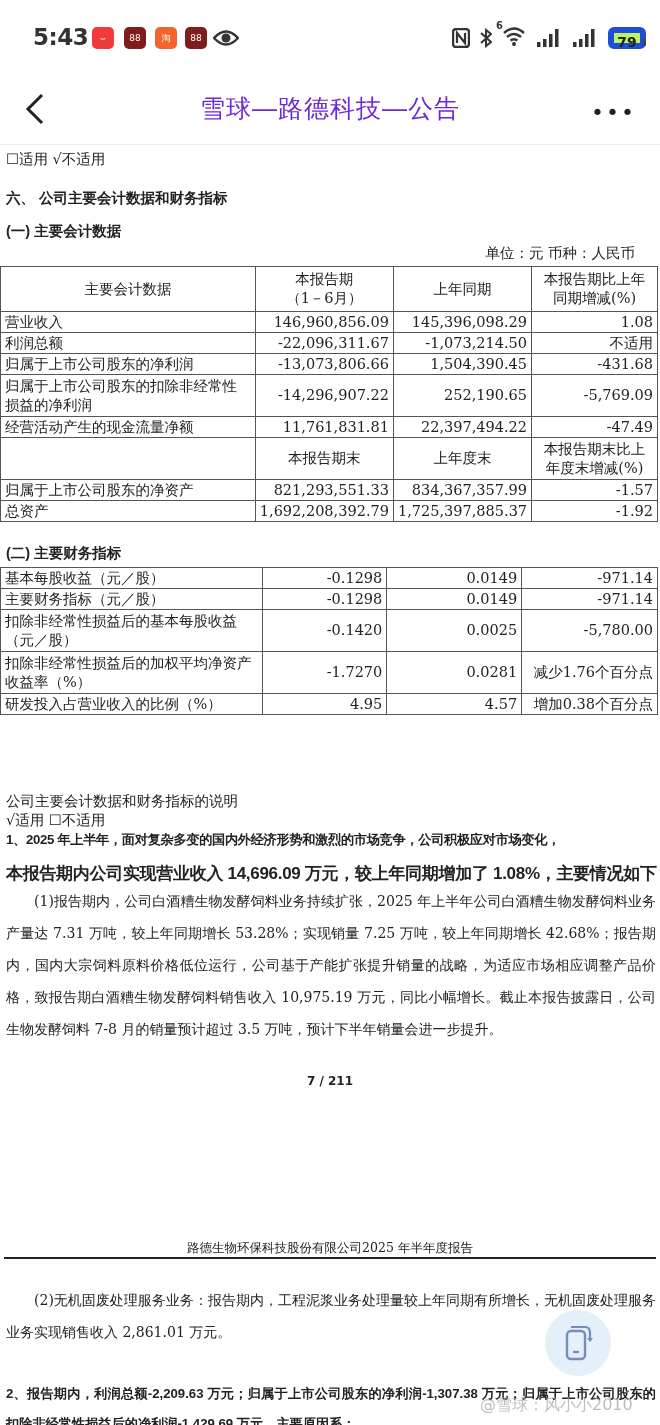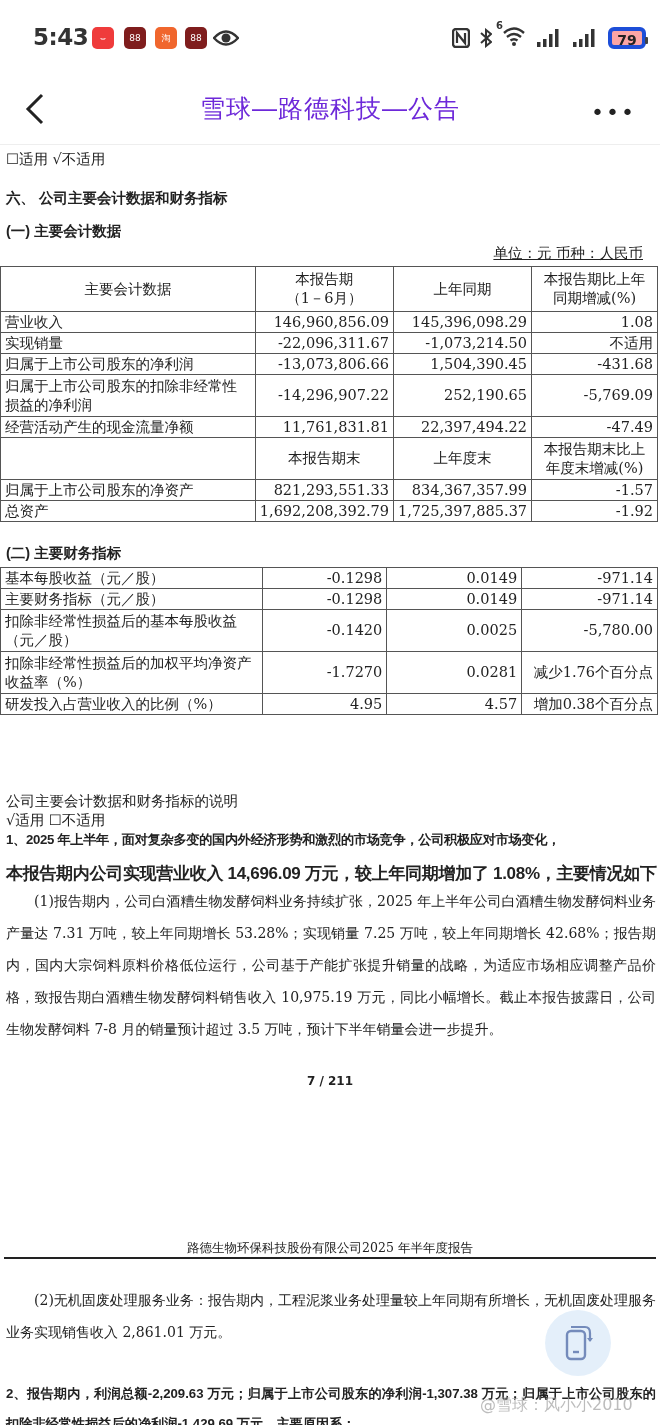--- a/index.html
+++ b/index.html
@@ -5,21 +5,21 @@
   * { box-sizing: border-box; margin: 0; padding: 0; }
   html, body { width: 660px; height: 1425px; overflow: hidden; background: #fff; }
   body { font-family: "DejaVu Serif", "Liberation Serif", serif; color: #222; position: relative; }
 
   
   .statusbar { position: absolute; top: 0; left: 0; width: 660px; height: 78px; }
   .time { position: absolute; left: 33px; top: 24px; font-family: "DejaVu Sans", sans-serif; font-weight: bold; font-size: 23px; color: #333; letter-spacing: -0.5px; }
   .appicon { position: absolute; top: 27px; width: 22px; height: 22px; border-radius: 5px; background: #7f1d1d; color: #fff; font-size: 9px; line-height: 22px; text-align: center; font-family: "DejaVu Sans", sans-serif; }
   .eye { position: absolute; left: 213px; top: 27px; }
   .sicons { position: absolute; right: 14px; top: 26px; height: 24px; display: flex; align-items: center; gap: 10px; font-family: "DejaVu Sans", sans-serif; color: #333; }
-  .battery { width: 38px; height: 22px; border: 4px solid #1d4ed8; border-radius: 6px; background: #fca5a5; font-weight: bold; font-size: 14px; text-align: center; line-height: 18px; color: #222; position: relative; }
+  .battery { width: 38px; height: 22px; border: 6px solid #1d4ed8; border-radius: 6px; background: #bef264; font-weight: bold; font-size: 14px; text-align: center; line-height: 18px; color: #222; position: relative; }
   .battery::after { content: ""; position: absolute; right: -6px; top: 6px; width: 3px; height: 7px; background: #444; border-radius: 1px; }
 
   
   .navbar { position: absolute; top: 80px; left: 0; width: 660px; height: 58px; }
   .back { position: absolute; left: 22px; top: 12px; width: 30px; height: 34px; }
   .navtitle { position: absolute; left: 0; right: 0; top: 12px; text-align: center; font-family: Liberation Sans, sans-serif; font-size: 25px; color: #6d28d9; letter-spacing: 1px; }
   .more { position: absolute; right: 24px; top: 20px; font-size: 22px; font-family: "DejaVu Sans", sans-serif; letter-spacing: 2px; color: #222; }
   .navline { position: absolute; top: 144px; left: 0; width: 660px; height: 1px; background: #eee; }
 
   
@@ -91,21 +91,21 @@
       <path d="M20 3 L6 17 L20 31" fill="none" stroke="#222" stroke-width="3"></path>
     </svg>
   <div class="navtitle">雪球—路德科技—公告</div>
   <div class="more">•••</div>
 </div>
 <div class="navline"></div>
 
 <div class="t" style="left:6px;top:150px;">☐适用  √不适用</div>
 <div class="t bold" style="left:6px;top:189px;font-size:14.5px;">六、  公司主要会计数据和财务指标</div>
 <div class="t bold" style="left:6px;top:222px;font-size:14.5px;">(一) 主要会计数据</div>
-<div class="t" style="right:17px;top:244px;text-decoration:underline;">单位：元   币种：人民币</div>
+<div class="t" style="right:25px;top:244px;">单位：元   币种：人民币</div>
 
 <table style="left:0;top:266px;width:658px;">
   <colgroup>
       <col style="width:265px">
       <col style="width:133px">
       <col style="width:132px">
       <col style="width:128px">
     </colgroup>
   <tbody>
       <tr style="height:45px;">
@@ -114,21 +114,21 @@
     <td class="c">上年同期</td>
     <td class="c">本报告期比上年<br>同期增减(%)</td>
   </tr>
   <tr style="height:21px;">
     <td class="l">营业收入</td>
     <td class="r">146,960,856.09</td>
     <td class="r">145,396,098.29</td>
     <td class="r">1.08</td>
   </tr>
   <tr style="height:21px;">
-    <td class="l">实现销量</td>
+    <td class="l">利润总额</td>
     <td class="r">-22,096,311.67</td>
     <td class="r">-1,073,214.50</td>
     <td class="r">不适用</td>
   </tr>
   <tr style="height:21px;">
     <td class="l">归属于上市公司股东的净利润</td>
     <td class="r">-13,073,806.66</td>
     <td class="r">1,504,390.45</td>
     <td class="r">-431.68</td>
   </tr>

